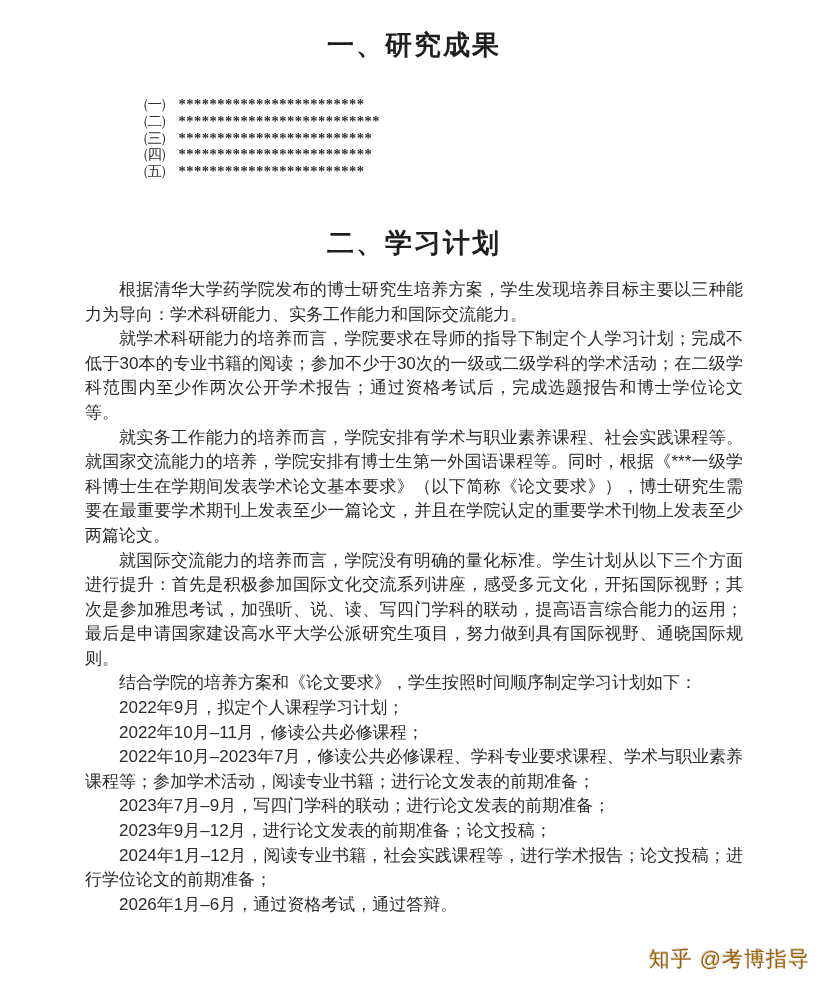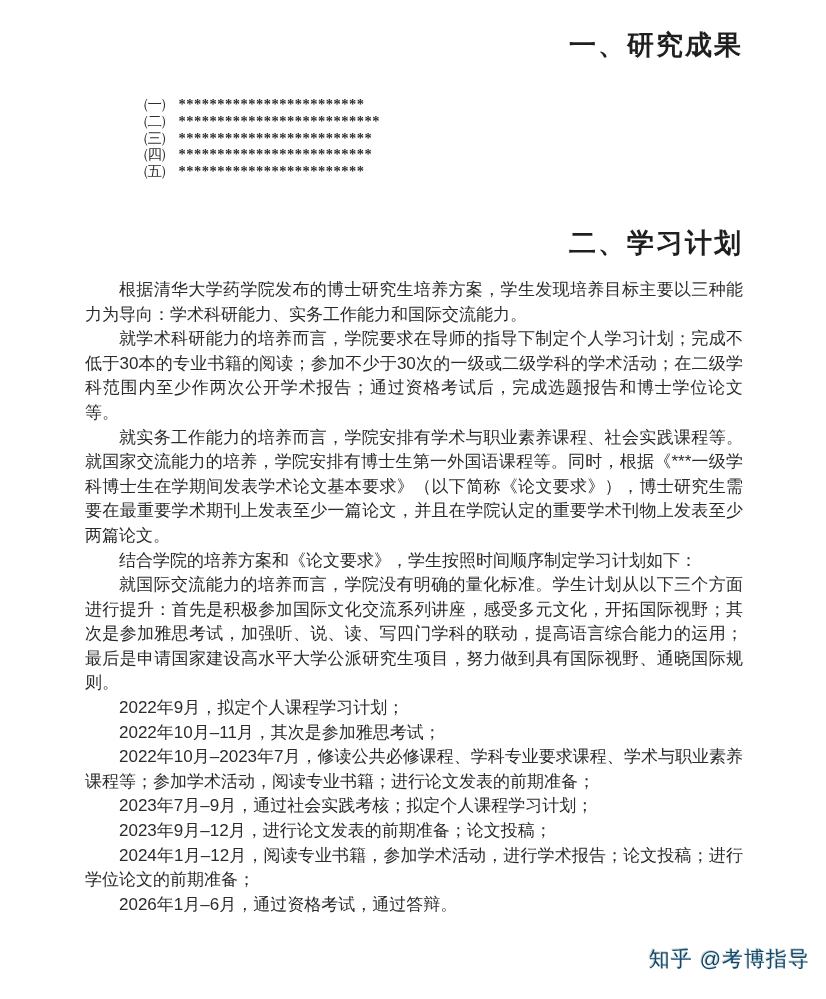--- a/index.html
+++ b/index.html
@@ -14,21 +14,21 @@
     position: relative;
     width: 826px;
     height: 999px;
     background: #ffffff;
     font-family: "Liberation Sans", "DejaVu Sans", sans-serif;
     color: #2b2b2b;
     box-sizing: border-box;
     padding: 26px 83px 0 85px;
   }
   .section-title {
-    text-align: right;
+    text-align: center;
     font-size: 27px;
     font-weight: 600;
     color: #1f1f1f;
     letter-spacing: 2px;
     margin: 0;
     line-height: 38px;
   }
   .star-list {
     margin: 32px 0 0 50px;
     font-family: "Liberation Serif", "DejaVu Serif", serif;
@@ -59,21 +59,21 @@
     margin: 0;
     padding: 0;
     text-indent: 2em;
   }
   .watermark {
     position: absolute;
     right: 16px;
     bottom: 26px;
     font-size: 21px;
     letter-spacing: 1px;
-    color: #0c4a6e;
+    color: #a16207;
     text-shadow: -1px -1px 0 #d2d2d2, 1px 1px 0 #ffffff;
     font-family: "Liberation Sans", "DejaVu Sans", sans-serif;
     user-select: none;
     text-align: center;
   }
 </style>
 </head>
 <body>
 
 <div class="page">
@@ -87,26 +87,26 @@
       <span class="star-row"><span class="num">（四）</span><span class="stars">*************************</span></span>
       <span class="star-row"><span class="num">（五）</span><span class="stars">************************</span></span>
     </div>
 
   <h1 class="section-title title-2">二、学习计划</h1>
 
   <div class="body-text">
       <p>根据清华大学药学院发布的博士研究生培养方案，学生发现培养目标主要以三种能力为导向：学术科研能力、实务工作能力和国际交流能力。</p>
       <p>就学术科研能力的培养而言，学院要求在导师的指导下制定个人学习计划；完成不低于30本的专业书籍的阅读；参加不少于30次的一级或二级学科的学术活动；在二级学科范围内至少作两次公开学术报告；通过资格考试后，完成选题报告和博士学位论文等。</p>
       <p>就实务工作能力的培养而言，学院安排有学术与职业素养课程、社会实践课程等。就国家交流能力的培养，学院安排有博士生第一外国语课程等。同时，根据《***一级学科博士生在学期间发表学术论文基本要求》（以下简称《论文要求》），博士研究生需要在最重要学术期刊上发表至少一篇论文，并且在学院认定的重要学术刊物上发表至少两篇论文。</p>
+      <p>就国际交流能力的培养而言，学院没有明确的量化标准。学生计划从以下三个方面进行提升：首先是积极参加国际文化交流系列讲座，感受多元文化，开拓国际视野；其次是参加雅思考试，加强听、说、读、写四门学科的联动，提高语言综合能力的运用；最后是申请国家建设高水平大学公派研究生项目，努力做到具有国际视野、通晓国际规则。</p>
       <p>结合学院的培养方案和《论文要求》，学生按照时间顺序制定学习计划如下：</p>
-      <p>就国际交流能力的培养而言，学院没有明确的量化标准。学生计划从以下三个方面进行提升：首先是积极参加国际文化交流系列讲座，感受多元文化，开拓国际视野；其次是参加雅思考试，加强听、说、读、写四门学科的联动，提高语言综合能力的运用；最后是申请国家建设高水平大学公派研究生项目，努力做到具有国际视野、通晓国际规则。</p>
       <p>2022年9月，拟定个人课程学习计划；</p>
-      <p>2022年10月–11月，其次是参加雅思考试；</p>
+      <p>2022年10月–11月，修读公共必修课程；</p>
       <p>2022年10月–2023年7月，修读公共必修课程、学科专业要求课程、学术与职业素养课程等；参加学术活动，阅读专业书籍；进行论文发表的前期准备；</p>
-      <p>2023年7月–9月，通过社会实践考核；拟定个人课程学习计划；</p>
+      <p>2023年7月–9月，写四门学科的联动；进行论文发表的前期准备；</p>
       <p>2023年9月–12月，进行论文发表的前期准备；论文投稿；</p>
-      <p>2024年1月–12月，阅读专业书籍，参加学术活动，进行学术报告；论文投稿；进行学位论文的前期准备；</p>
+      <p>2024年1月–12月，阅读专业书籍，社会实践课程等，进行学术报告；论文投稿；进行学位论文的前期准备；</p>
       <p>2026年1月–6月，通过资格考试，通过答辩。</p>
     </div>
 
   <div class="watermark">知乎 @考博指导</div>
 
 </div>
 
 </body></html>

